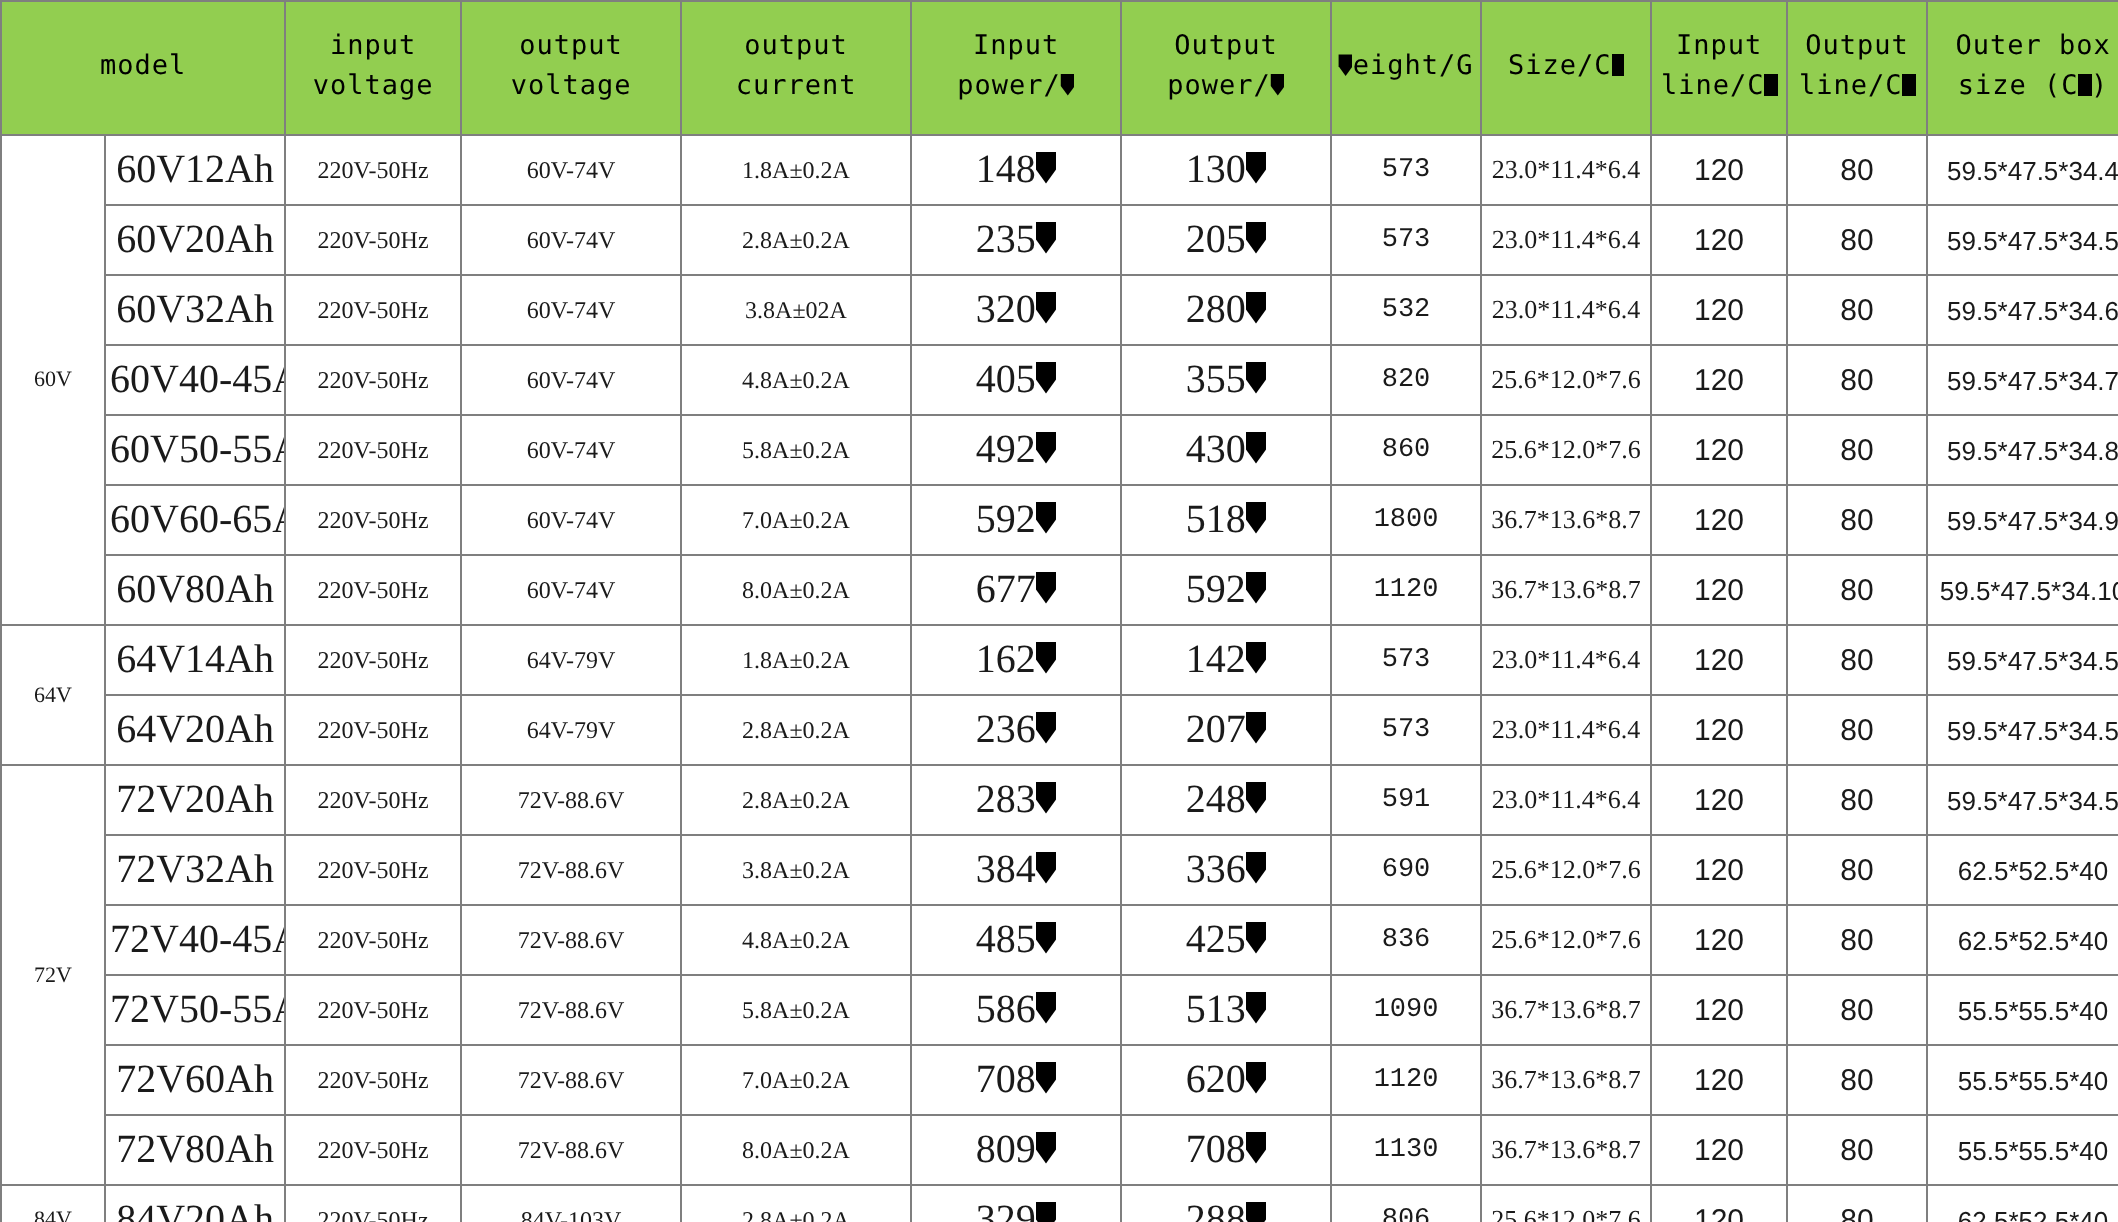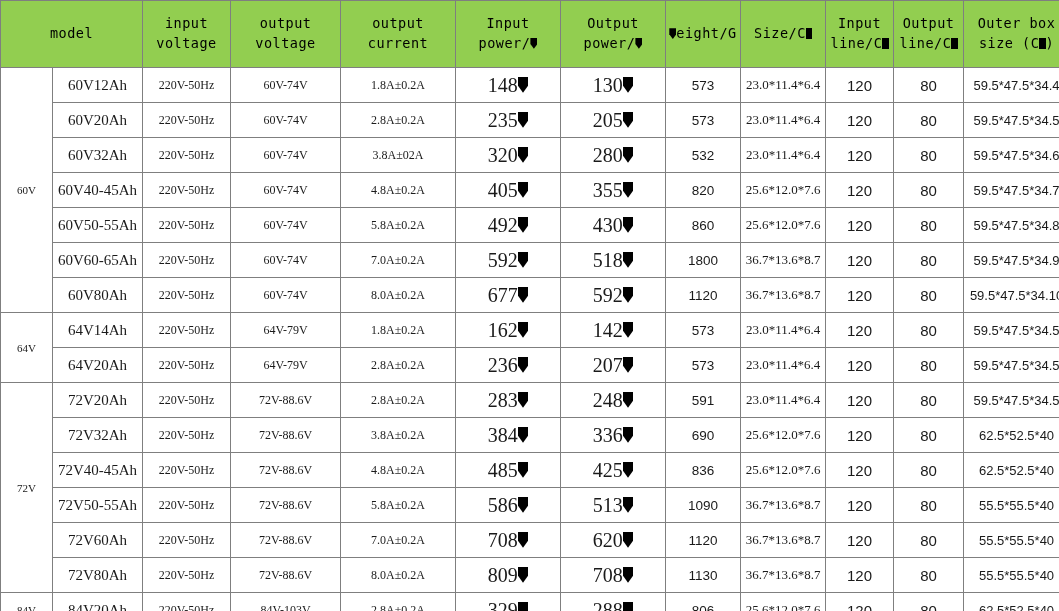--- a/index.html
+++ b/index.html
@@ -42,24 +42,24 @@
   thead th .hdr-line { display: block; }
   tbody td {
     font-size: 15px;
     color: #1a1a1a;
     height: 34px;
   }
   td.col-group {
     font-size: 11px;
     border-left: 1px solid #7f7f7f;
   }
-  td.col-model { font-size: 15px; }
+  td.col-model { font-size: 20px; }
   td.col-inv, td.col-outv, td.col-outc { font-size: 12px; }
   td.col-inp, td.col-outp { font-size: 20px; }
-  td.col-weight { font-size: 13.5px; font-family: Liberation Sans, sans-serif; }
+  td.col-weight { font-size: 13.5px; font-family: Liberation Mono, monospace; }
   td.col-size { font-size: 13px; font-family: Liberation Serif, serif; }
   td.col-inline, td.col-outline { font-size: 15px; font-family: "Liberation Sans", sans-serif; margin-top: 32px; }
   td.col-box { font-size: 13px; font-family: "Liberation Sans", sans-serif; }
   .mg-narrow {
     display: inline-block;
     width: 0.46em;
     height: 0.82em;
     background: #000000;
     vertical-align: -0.08em;
   }

